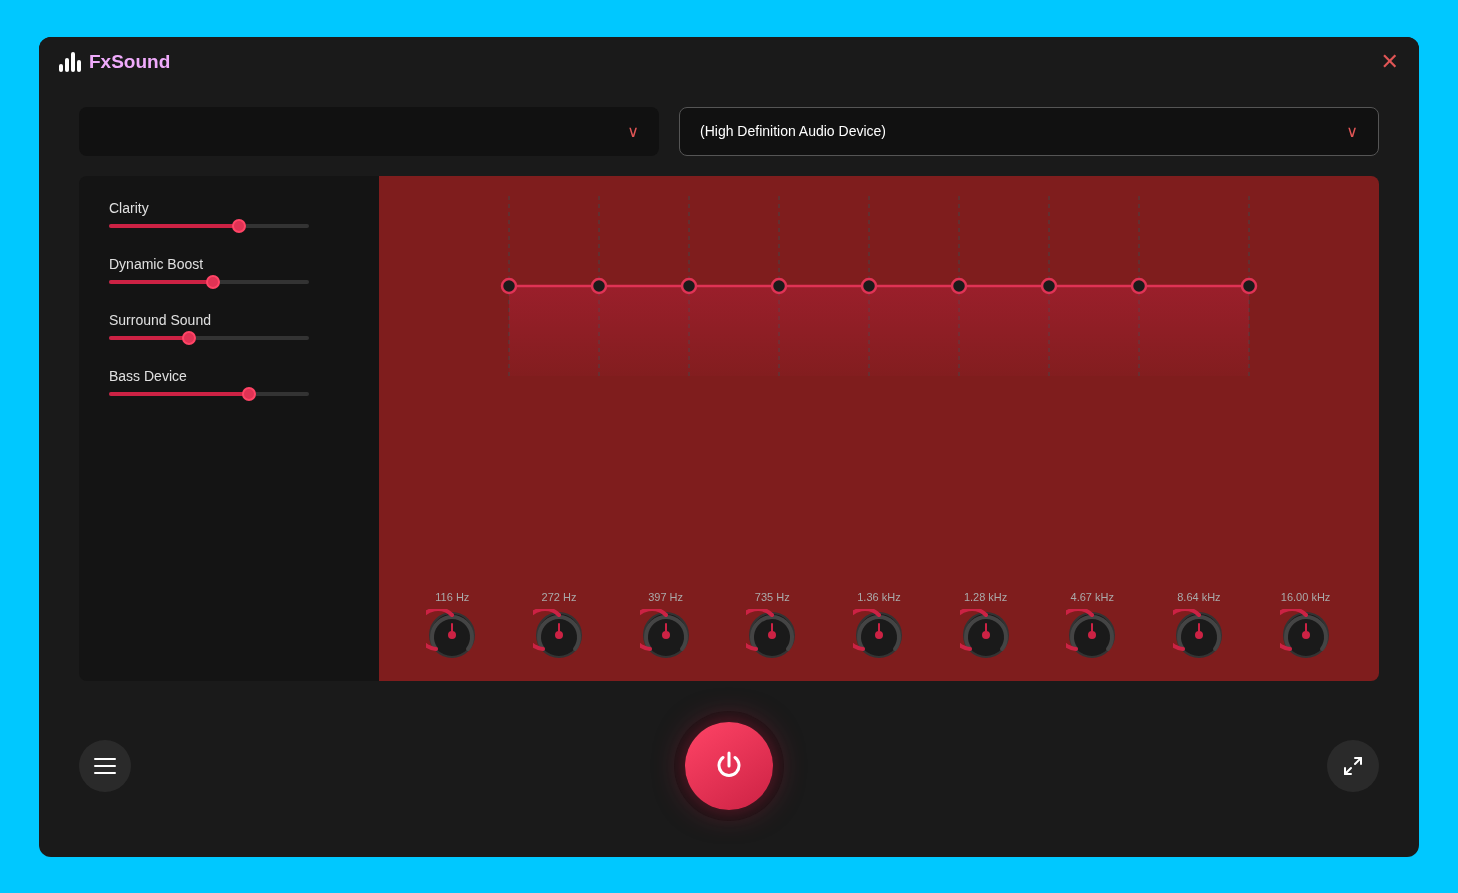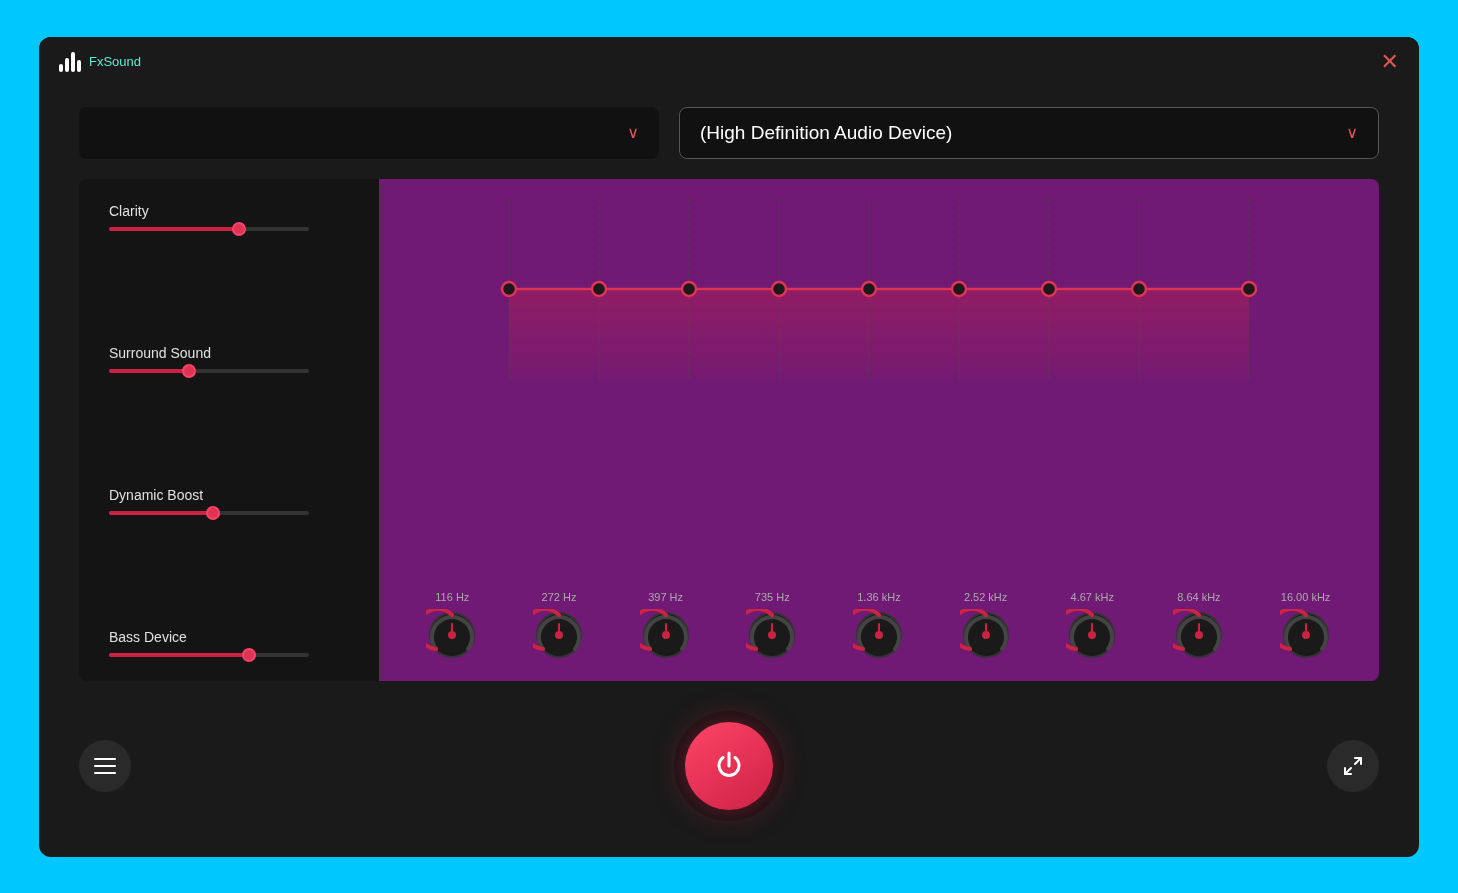--- a/index.html
+++ b/index.html
@@ -28,23 +28,23 @@
       align-items: center;
       justify-content: space-between;
       padding: 14px 20px;
       background: #1a1a1a;
       flex-shrink: 0;
     }
     .logo {
       display: flex;
       align-items: center;
       gap: 8px;
-      color: #5eead4;
-      font-size: 13px;
-      font-weight: 400;
+      color: #f0abfc;
+      font-size: 19px;
+      font-weight: 700;
     }
     .logo-icon {
       display: flex;
       align-items: flex-end;
       gap: 2px;
       height: 20px;
     }
     .logo-bar {
       background: #ffffff;
       width: 4px;
@@ -83,21 +83,21 @@
     .dropdown-left {
       flex: 1;
       max-width: 580px;
     }
     .dropdown-right {
       flex: 1;
       border: 1.5px solid #555;
     }
     .dropdown-label {
       color: #ffffff;
-      font-size: 19px;
+      font-size: 14px;
     }
     .chevron {
       color: #e05555;
       font-size: 16px;
     }
     
     .controls-area {
       display: flex;
       gap: 0;
       flex: 1;
@@ -105,21 +105,20 @@
     
     .sliders-panel {
       width: 300px;
       background: #141414;
       border-radius: 8px 0 0 8px;
       padding: 24px 30px;
       display: flex;
       flex-direction: column;
       gap: 28px;
       flex-shrink: 0;
-      justify-content: space-between;
     }
     .slider-row {
       display: flex;
       flex-direction: column;
       gap: 8px;
     }
     .slider-label {
       color: #e0e0e0;
       font-size: 14px;
     }
@@ -141,21 +140,21 @@
       transform: translate(-50%, -50%);
       width: 14px;
       height: 14px;
       background: #e03355;
       border-radius: 50%;
       border: 2px solid #ff4466;
     }
     
     .eq-panel {
       flex: 1;
-      background: #701a75;
+      background: #7f1d1d;
       border-radius: 0 8px 8px 0;
       padding: 20px;
       display: flex;
       flex-direction: column;
       position: relative;
     }
     .eq-graph {
       flex: 1;
       position: relative;
       margin-bottom: 10px;
@@ -285,31 +284,31 @@
       <div class="sliders-panel">
 
       <div class="slider-row">
     <span class="slider-label">Clarity</span>
     <div class="slider-track">
       <div class="slider-fill" style="width:65%"></div>
       <div class="slider-thumb" style="left:65%"></div>
     </div>
   </div>
           <div class="slider-row">
+    <span class="slider-label">Dynamic Boost</span>
+    <div class="slider-track">
+      <div class="slider-fill" style="width:52%"></div>
+      <div class="slider-thumb" style="left:52%"></div>
+    </div>
+  </div>
+          <div class="slider-row">
     <span class="slider-label">Surround Sound</span>
     <div class="slider-track">
       <div class="slider-fill" style="width:40%"></div>
       <div class="slider-thumb" style="left:40%"></div>
-    </div>
-  </div>
-          <div class="slider-row">
-    <span class="slider-label">Dynamic Boost</span>
-    <div class="slider-track">
-      <div class="slider-fill" style="width:52%"></div>
-      <div class="slider-thumb" style="left:52%"></div>
     </div>
   </div>
           <div class="slider-row">
     <span class="slider-label">Bass Device</span>
     <div class="slider-track">
       <div class="slider-fill" style="width:70%"></div>
       <div class="slider-thumb" style="left:70%"></div>
     </div>
   </div>
         </div>
@@ -431,21 +430,21 @@
 
         <path d="M 10 40 A 20 20 0 1 1 26 6" fill="none" stroke="#cc2244" stroke-width="4" stroke-linecap="round"></path>
 
         <circle cx="26" cy="26" r="4" fill="#cc2244"></circle>
 
         <line x1="26" y1="22" x2="26" y2="15" stroke="#cc2244" stroke-width="2" stroke-linecap="round"></line>
       </svg>
     </div>
   </div>
             <div class="eq-band">
-    <span class="eq-freq-label">2.52 kHz</span>
+    <span class="eq-freq-label">1.28 kHz</span>
     <div class="knob-container">
       <svg class="knob-svg" viewBox="0 0 52 52">
 
         <circle cx="26" cy="26" r="22" fill="#1a1a1a" stroke="#333" stroke-width="2"></circle>
 
         <path d="M 10 40 A 20 20 0 1 1 42 40" fill="none" stroke="#444" stroke-width="4" stroke-linecap="round"></path>
 
         <path d="M 10 40 A 20 20 0 1 1 26 6" fill="none" stroke="#cc2244" stroke-width="4" stroke-linecap="round"></path>
 
         <circle cx="26" cy="26" r="4" fill="#cc2244"></circle>

